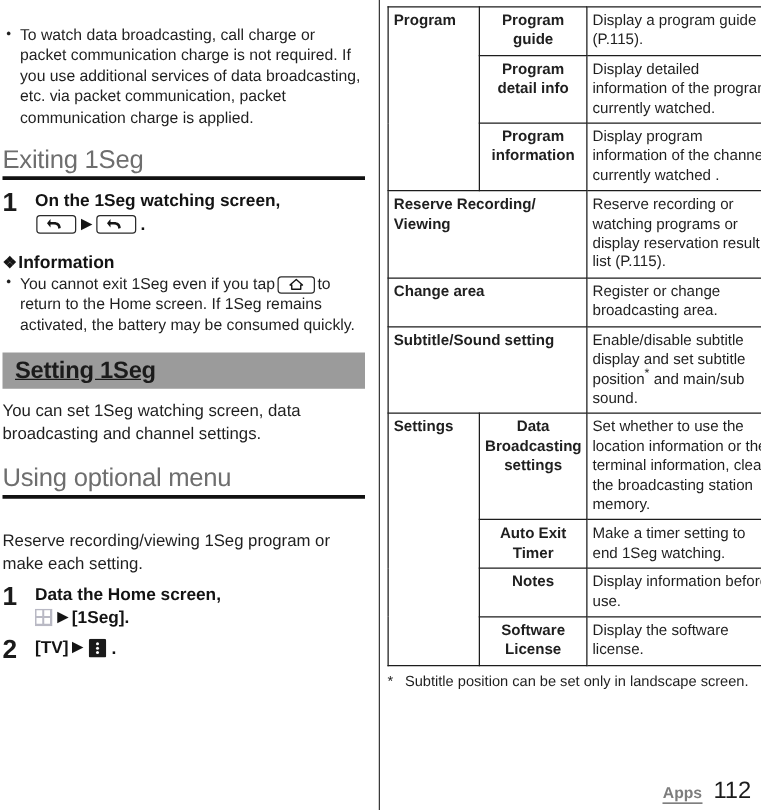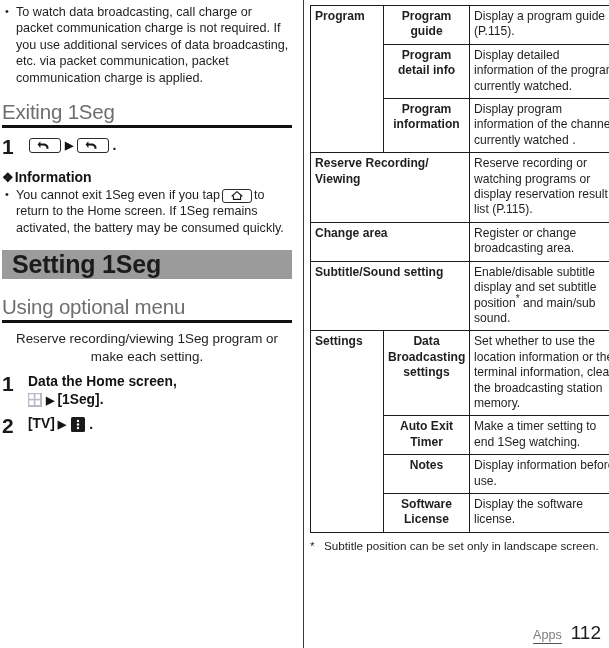--- a/index.html
+++ b/index.html
@@ -27,21 +27,21 @@
     top: 0;
     width: 1px;
     height: 648px;
     background: #3a3a3a;
   }
 
   
   .col-left {
     position: absolute;
     left: 0;
-    top: 0;
+    top: 16px;
     width: 292px;
     padding: 4px 0 0 2px;
     box-sizing: border-box;
   }
 
   .bullet-list {
     margin: 0;
     padding: 0;
     list-style: none;
   }
@@ -79,24 +79,25 @@
   .band {
     margin-top: 14px;
     background: #9b9b9b;
     height: 29px;
     display: flex;
     align-items: center;
     padding-left: 10px;
     box-sizing: border-box;
   }
   .band-text {
-    font-size: 25px;
+    font-size: 19px;
     font-weight: bold;
     color: #1b1b1b;
     letter-spacing: -0.2px;
+    text-decoration: underline;
   }
 
   .body-para {
     font-size: 13.4px;
     line-height: 17.5px;
     color: #1f1f1f;
     margin-top: 9px;
   }
 
   
@@ -242,21 +243,21 @@
   
   .footer {
     position: absolute;
     right: 8px;
     bottom: 4px;
     display: flex;
     align-items: baseline;
   }
   .footer-label {
     font-size: 12.6px;
-    font-weight: normal;
+    font-weight: bold;
     color: #7d7d7d;
     border-bottom: 1.6px solid #555;
     padding-bottom: 1px;
     margin-right: 9px;
   }
   .footer-page {
     font-size: 19px;
     color: #1b1b1b;
   }
 </style>
@@ -273,20 +274,21 @@
       <li class="bullet-item">To watch data broadcasting, call charge or packet communication charge is not required. If you use additional services of data broadcasting, etc. via packet communication, packet communication charge is applied.</li>
     </ul>
 
     <div class="h2-rule">
       <span class="h2-text">Exiting 1Seg</span>
     </div>
 
     <div class="step">
       <div class="step-num">1</div>
       <div class="step-body">
+        <span>On the 1Seg watching screen,</span>
         <div class="step-line">
           <span class="keycap">
             <svg width="16" height="11" viewBox="0 0 16 11" aria-hidden="true">
               <path d="M11.6 8.4 C11.6 5.2 9.4 3.6 6.2 3.6 L3.4 3.6 L3.4 1.2 L0.6 4.6 L3.4 8.0 L3.4 5.6 L6.2 5.6 C8.3 5.6 9.6 6.6 9.6 8.9 Z" fill="#151515"></path>
             </svg>
           </span>
           <span class="arrow-sep">▶</span>
           <span class="keycap">
             <svg width="16" height="11" viewBox="0 0 16 11" aria-hidden="true">
               <path d="M11.6 8.4 C11.6 5.2 9.4 3.6 6.2 3.6 L3.4 3.6 L3.4 1.2 L0.6 4.6 L3.4 8.0 L3.4 5.6 L6.2 5.6 C8.3 5.6 9.6 6.6 9.6 8.9 Z" fill="#151515"></path>
@@ -309,26 +311,27 @@
             <path d="M7 1.6 L12 6.0 L10.6 6.0 L10.6 9.4 L3.4 9.4 L3.4 6.0 L2 6.0 Z" fill="none" stroke="#151515" stroke-width="1.1" stroke-linejoin="round"></path>
           </svg>
         </span><span>to return to the Home screen. If 1Seg remains activated, the battery may be consumed quickly.</span>
       </li>
     </ul>
 
     <div class="band">
       <span class="band-text">Setting 1Seg</span>
     </div>
 
+    <div class="body-para">You can set 1Seg watching screen, data broadcasting and channel settings.</div>
 
     <div class="h2-rule" style="margin-top:15px;">
       <span class="h2-text">Using optional menu</span>
     </div>
 
-    <div class="body-para" style="margin-top:7px;text-align:center;">Reserve recording/viewing 1Seg program or make each setting.</div>
+    <div class="body-para" style="margin-top:25px;">Reserve recording/viewing 1Seg program or make each setting.</div>
 
     <div class="step">
       <div class="step-num">1</div>
       <div class="step-body">
         <span>Data the Home screen,</span>
         <div class="step-line">
           <span class="grid-icon">
             <svg width="14" height="14" viewBox="0 0 14 14" aria-hidden="true">
               <rect x="0" y="0" width="14" height="14" fill="#b9b9c4"></rect>
               <rect x="1.2" y="1.2" width="4.6" height="4.6" fill="#ffffff"></rect>

